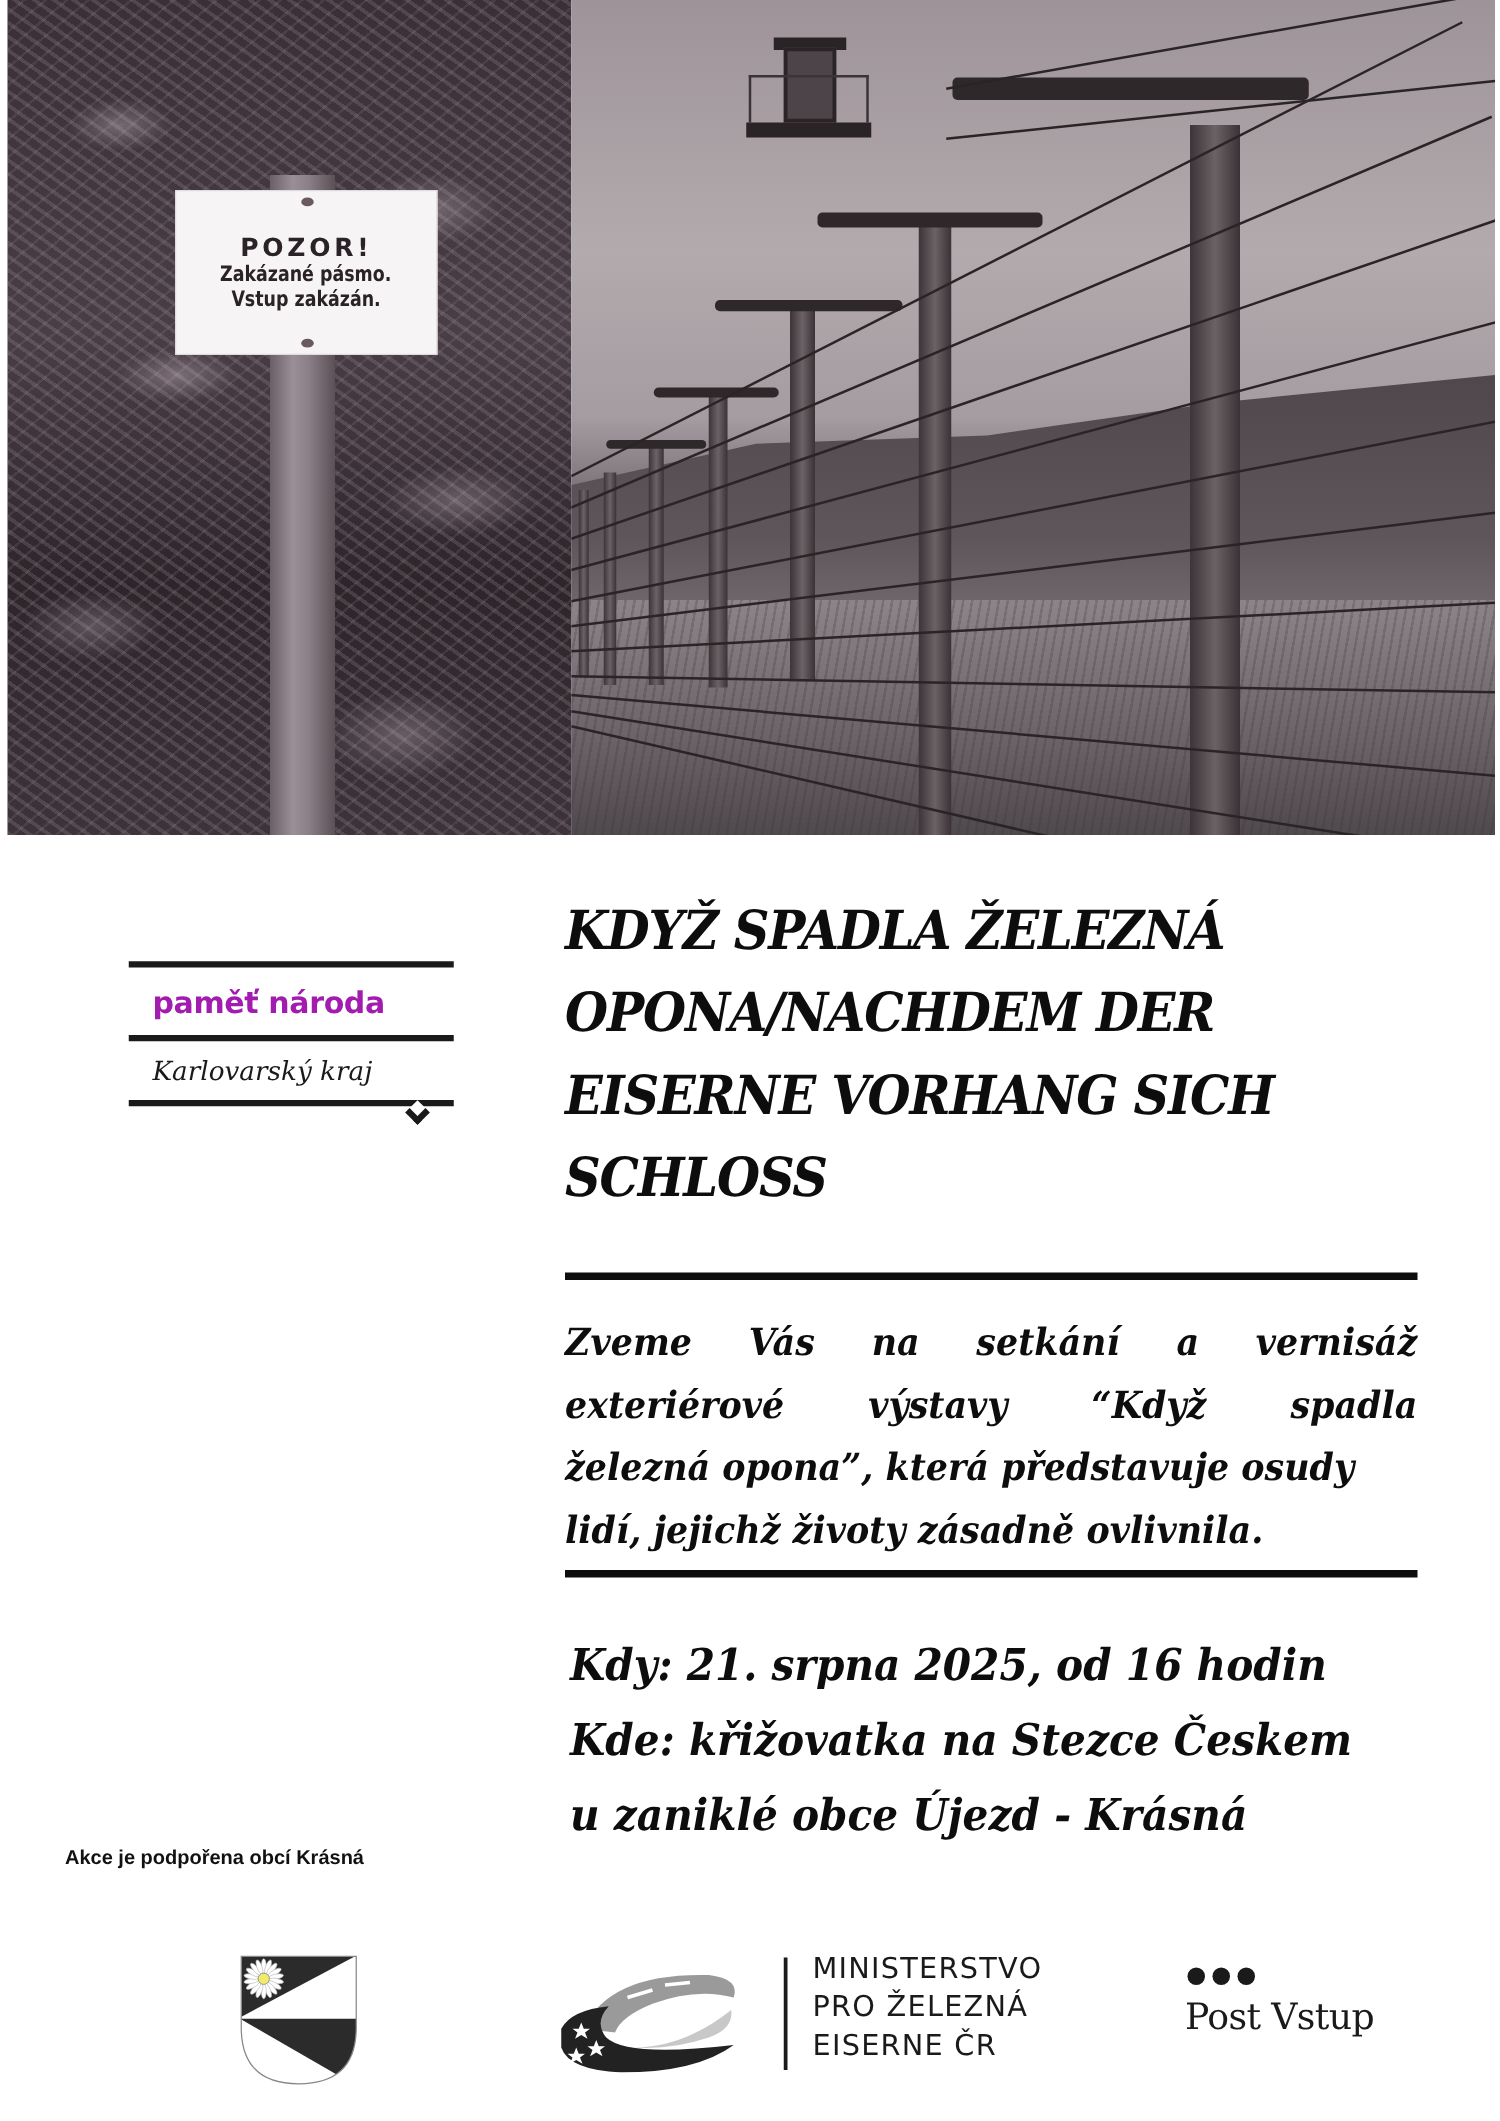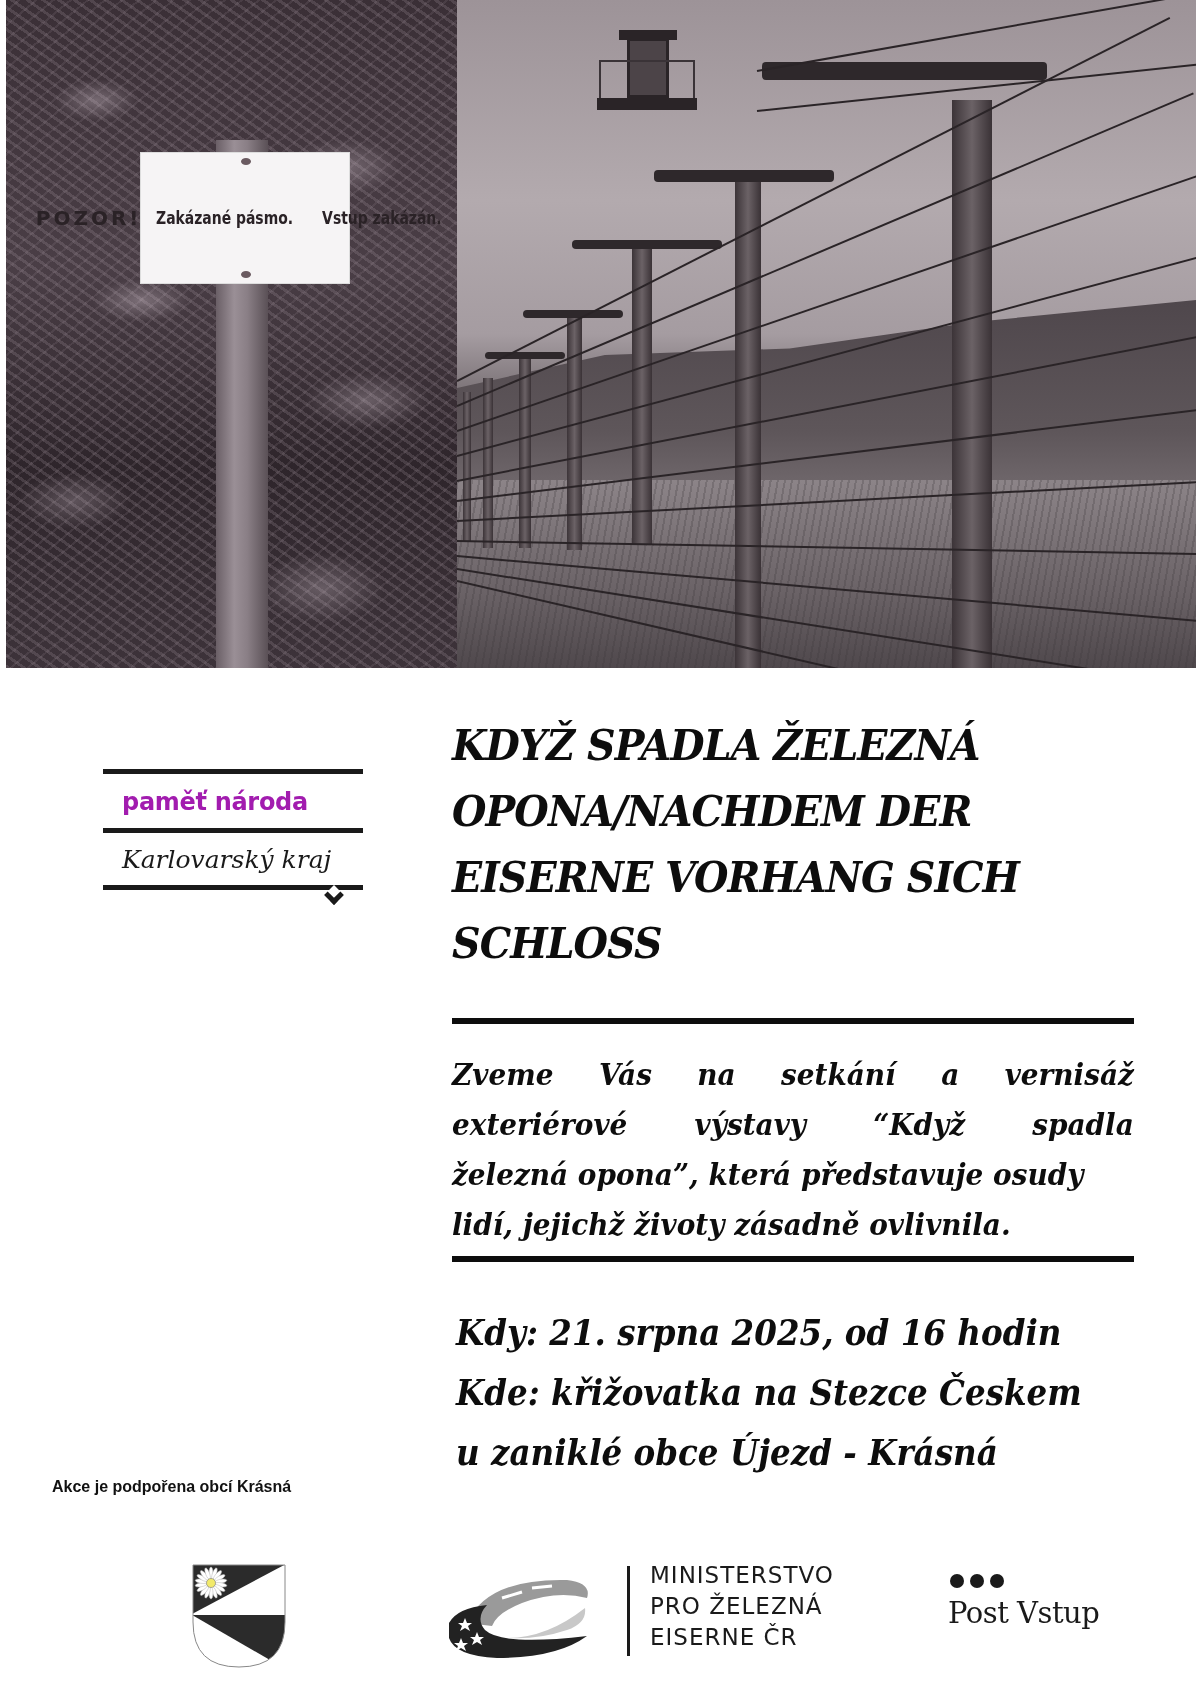--- a/index.html
+++ b/index.html
@@ -22,21 +22,21 @@
         linear-gradient(180deg, #3a2f36 0%, #4a3e46 40%, #2e252b 70%, #3d333a 100%);
       overflow: hidden;
     }
     .post-left {
       position: absolute; left: 210px; top: 140px; width: 52px; height: 528px;
       background: linear-gradient(90deg, #6a5f66 0%, #9a8f96 35%, #8a7f86 60%, #5a5056 100%);
     }
     .sign {
       position: absolute; left: 134px; top: 152px; width: 210px; height: 132px;
       background: #f6f4f5; border: 1px solid #ddd;
-      display: flex; flex-direction: row; align-items: center; justify-content: center;
+      display: flex; flex-direction: column; align-items: center; justify-content: center;
       font-family: "DejaVu Sans", sans-serif; color: #2a2226;
     }
     .sign .s1 { font-weight: bold; font-size: 20px; letter-spacing: 3px; }
     .sign .s2, .sign .s3 { font-size: 17px; font-weight: bold; transform: scaleX(0.82); white-space: nowrap; }
     .sign .rivet { width: 10px; height: 7px; border-radius: 50%; background: #6a5a60; position: absolute; left: 100px; }
 
     .photo-right {
       position: absolute; left: 451px; top: 0; width: 739px; height: 668px;
       background: linear-gradient(180deg, #9d9398 0%, #b3aaae 30%, #a59ca1 50%, #6c6468 62%, #8e868a 78%, #6e666a 100%);
       overflow: hidden;
@@ -61,21 +61,21 @@
     .tower-rail { position: absolute; left: 142px; top: 60px; width: 96px; height: 38px; border: 2px solid #3a3337; border-bottom: none; }
 
     
     .logo { position: absolute; left: 103px; top: 769px; width: 260px; }
     .logo .bar { height: 5px; background: #1a1a1a; }
     .logo .name {
       font-family: "DejaVu Sans", sans-serif; font-weight: bold; font-size: 24px;
       color: #a21caf; padding: 14px 0 12px 19px; letter-spacing: -0.3px;
     }
     .logo .region {
-      font-family: "DejaVu Serif", serif; font-style: italic; font-size: 25px;
+      font-family: "DejaVu Serif", serif; font-style: italic; font-size: 21px;
       color: #1a1a1a; padding: 12px 0 11px 19px;
     }
     .logo .bottom { position: relative; }
     .logo .notch {
       position: absolute; right: 22px; top: 3px; width: 14px; height: 14px;
       border-right: 5px solid #1a1a1a; border-bottom: 5px solid #1a1a1a;
       transform: rotate(45deg); background: #fff;
     }
 
     

